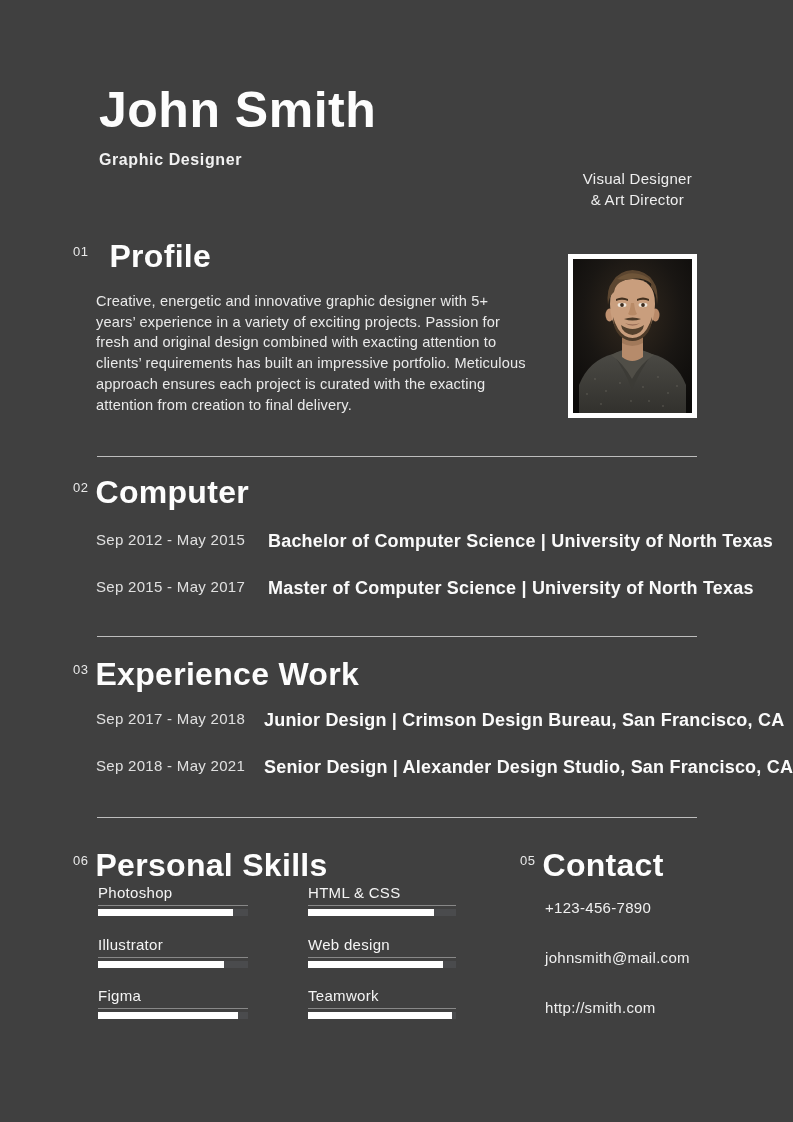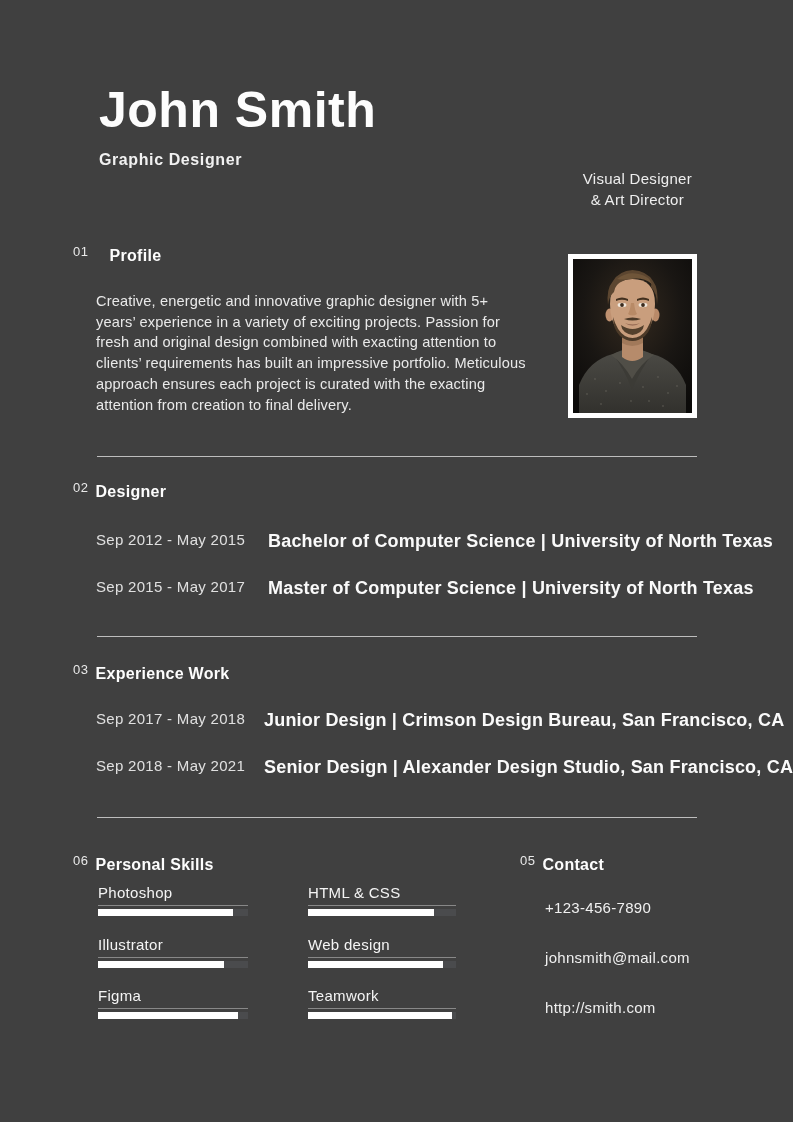--- a/index.html
+++ b/index.html
@@ -24,21 +24,21 @@
   }
   .side-role {
     position:absolute; right:101px; top:168px;
     text-align:center; font-size:15px; line-height:21px;
     color:#eeeeee; letter-spacing:0.3px;
   }
 
   
   .sec-head { position:absolute; display:flex; align-items:flex-start; gap:7px; white-space:nowrap; }
   .sec-num  { font-size:13px; color:#e9e9e9; margin-top:1px; letter-spacing:0.5px; }
-  .sec-title{ font-size:16px; font-weight:700; color:#fdfdfd; letter-spacing:0.3px; line-height:26px; }
+  .sec-title{ font-size:32px; font-weight:700; color:#fdfdfd; letter-spacing:0.3px; line-height:26px; }
 
   .sec-head.profile    { left:73px;  top:243px;gap:21px; }
   .sec-head.education  { left:73px;  top:479px; }
   .sec-head.experience { left:73px;  top:661px; }
   .sec-head.skills     { left:73px;  top:852px; }
   .sec-head.contact    { left:520px; top:852px; }
 
   
   .profile-text {
     position:absolute; left:96px; top:291px; width:430px;
@@ -164,21 +164,21 @@
 
       <path d="M35,46 Q33,30 40,22 Q46,12 59.5,11 Q74,12 80,22 Q86,30 84,46 Q84,34 78,28 Q80,22 72,20 Q62,16 50,22 Q42,25 41,33 Q36,37 35,46 Z" fill="#5c4630"></path>
       <path d="M44,20 Q54,12 66,15 Q76,17 79,25 Q70,18 58,20 Q49,21 44,20 Z" fill="#6f5539"></path>
     </svg>
   </div>
 
   <div class="divider d1"></div>
 
   <div class="sec-head education">
     <span class="sec-num">02</span>
-    <span class="sec-title">Designer</span>
+    <span class="sec-title">Computer</span>
   </div>
   <div class="row edu edu1">
     <span class="row-date">Sep 2012 - May 2015</span>
     <span class="row-detail">Bachelor of Computer Science | University of North Texas</span>
   </div>
   <div class="row edu edu2">
     <span class="row-date">Sep 2015 - May 2017</span>
     <span class="row-detail">Master of Computer Science | University of North Texas</span>
   </div>
 

